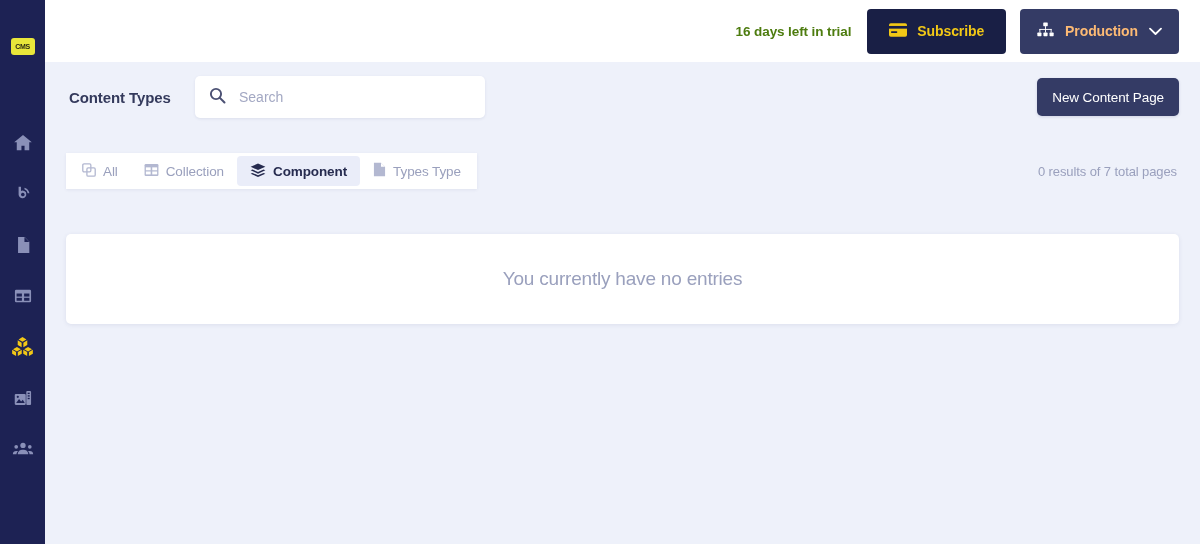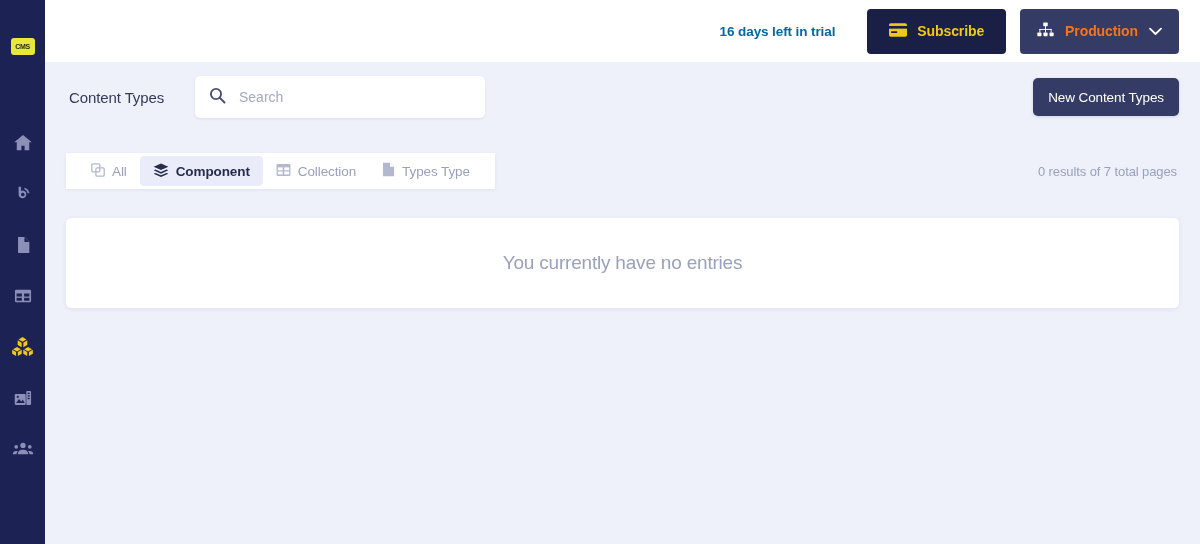--- a/index.html
+++ b/index.html
@@ -41,47 +41,47 @@
 
   
   .main { flex: 1; height: 544px; display: flex; flex-direction: column; background: #eef1fa; }
 
   .topbar {
     height: 62px; background: #ffffff;
     display: flex; align-items: center; justify-content: flex-end;
     padding-right: 21px; gap: 14px;
   }
   .trial-text {
-    font-size: 13.5px; font-weight: bold; color: #0369a1;
-    letter-spacing: -0.1px; margin-right: 18px;
+    font-size: 13.5px; font-weight: bold; color: #4d7c0f;
+    letter-spacing: -0.1px; margin-right: 2px;
   }
   .btn-subscribe {
     height: 45px; background: #191f45; border-radius: 4px;
     display: flex; align-items: center; gap: 10px;
     padding: 0 22px; cursor: pointer; border: none;
   }
   .btn-subscribe .label {
     font-size: 14px; font-weight: bold; color: #f2c816; letter-spacing: -0.1px; text-align: center;
   }
   .btn-env {
     height: 45px; background: #343b65; border-radius: 4px;
     display: flex; align-items: center; gap: 11px;
     padding: 0 17px; cursor: pointer; border: none;
   }
   .btn-env .label {
-    font-size: 14px; font-weight: bold; color: #f97316; letter-spacing: -0.1px;
+    font-size: 14px; font-weight: bold; color: #fdba74; letter-spacing: -0.1px;
   }
 
   .content { flex: 1; padding: 0 21px; }
 
   .head-row {
     height: 70px; display: flex; align-items: center; gap: 0;
   }
   .page-title {
-    font-size: 15px; font-weight: normal; color: #343a5c;
+    font-size: 15px; font-weight: bold; color: #343a5c;
     letter-spacing: -0.1px; width: 129px; padding-left: 3px;
   }
   .search-box {
     width: 290px; height: 42px; background: #ffffff;
     border-radius: 5px; display: flex; align-items: center;
     padding: 0 14px; gap: 13px;
     box-shadow: 0 1px 3px rgba(60,70,120,0.10);
   }
   .search-box input {
     border: none; outline: none; background: transparent;
@@ -94,37 +94,37 @@
     height: 38px; background: #343b65; border-radius: 5px;
     display: flex; align-items: center; padding: 0 15px;
     font-size: 13.5px; color: #ffffff; cursor: pointer; border: none;
     letter-spacing: -0.1px;
     box-shadow: 0 1px 3px rgba(60,70,120,0.18);
   }
 
   .filter-row { display: flex; align-items: center; height: 50px; margin-top: 14px; }
   .tabs {
     height: 36px; background: #ffffff; border-radius: 0;
-    display: flex; align-items: center; padding: 12px;
+    display: flex; align-items: center; padding: 3px;
     box-shadow: 0 1px 3px rgba(60,70,120,0.08);
   }
   .tab {
     height: 30px; display: flex; align-items: center; gap: 7px;
     padding: 0 13px; border-radius: 4px; cursor: pointer;
     font-size: 13.5px; color: #9aa0bd; letter-spacing: -0.1px;
   }
   .tab.active {
     background: #eaedf9; color: #262b4f; font-weight: bold;
   }
   .tab.active svg { fill: #262b4f; }
   .tab svg { fill: #b3b8d1; }
   .results-text { font-size: 13px; color: #9aa0bd; padding-right: 2px; letter-spacing: -0.1px; }
 
   .empty-card {
-    margin-top: 22px;
+    margin-top: 38px;
     height: 90px; background: #ffffff; border-radius: 5px;
     display: flex; align-items: center; justify-content: center;
     box-shadow: 0 1px 4px rgba(60,70,120,0.10);
   }
   .empty-text { font-size: 19px; color: #9aa0bd; letter-spacing: -0.2px; }
 </style>
 </head>
 <body>
 
 <div class="app">
@@ -260,60 +260,60 @@
             <svg width="17" height="17" viewBox="0 0 18 18">
               <circle cx="7.4" cy="7.4" r="5.4" stroke="#4b5073" stroke-width="2" fill="none"></circle>
               <path d="M11.5 11.5 16.4 16.4" stroke="#4b5073" stroke-width="2.2" stroke-linecap="round"></path>
             </svg>
           </span>
           <input type="text" placeholder="Search" style="">
         </div>
 
         <div class="spacer"></div>
 
-        <button class="btn-new">New Content Types</button>
+        <button class="btn-new">New Content Page</button>
       </div>
 
       <div class="filter-row">
         <div class="tabs">
 
           <div class="tab">
             <span>
               <svg width="14" height="14" viewBox="0 0 16 16">
                 <rect x="0.9" y="0.9" width="9.2" height="9.2" rx="1.4" fill="none" stroke="#b3b8d1" stroke-width="1.5"></rect>
                 <rect x="5.6" y="5.6" width="9.5" height="9.5" rx="1.4" fill="none" stroke="#b3b8d1" stroke-width="1.5"></rect>
               </svg>
             </span>
             <span>All</span>
-          </div>
-
-          <div class="tab active">
-            <span>
-              <svg width="16" height="14" viewBox="0 0 17 15">
-                <path d="M8.5 0.6 16.4 4.1 8.5 7.6 0.6 4.1z" fill="#262b4f"></path>
-                <path d="M2.6 7 8.5 9.6 14.4 7l2 0.9-7.9 3.5L0.6 7.9z" fill="#262b4f"></path>
-                <path d="M2.6 10.6 8.5 13.2l5.9-2.6 2 0.9-7.9 3.5L0.6 11.5z" fill="#262b4f"></path>
-              </svg>
-            </span>
-            <span>Component</span>
           </div>
 
           <div class="tab">
             <span>
               <svg width="15" height="14" viewBox="0 0 16 14">
                 <rect x="0.6" y="0.6" width="14.8" height="12.8" rx="1.3" fill="#b3b8d1"></rect>
                 <rect x="2" y="4.2" width="5.1" height="3.1" fill="#ffffff"></rect>
                 <rect x="8.8" y="4.2" width="5.2" height="3.1" fill="#ffffff"></rect>
                 <rect x="2" y="8.6" width="5.1" height="3.1" fill="#ffffff"></rect>
                 <rect x="8.8" y="8.6" width="5.2" height="3.1" fill="#ffffff"></rect>
               </svg>
             </span>
             <span>Collection</span>
           </div>
 
+          <div class="tab active">
+            <span>
+              <svg width="16" height="14" viewBox="0 0 17 15">
+                <path d="M8.5 0.6 16.4 4.1 8.5 7.6 0.6 4.1z" fill="#262b4f"></path>
+                <path d="M2.6 7 8.5 9.6 14.4 7l2 0.9-7.9 3.5L0.6 7.9z" fill="#262b4f"></path>
+                <path d="M2.6 10.6 8.5 13.2l5.9-2.6 2 0.9-7.9 3.5L0.6 11.5z" fill="#262b4f"></path>
+              </svg>
+            </span>
+            <span>Component</span>
+          </div>
+
           <div class="tab">
             <span>
               <svg width="13" height="15" viewBox="0 0 14 16">
                 <path d="M1 0.7h7.6L13 5.1v10.2H1z" fill="#b3b8d1"></path>
                 <path d="M8.6 0.7v4.4H13z" fill="#ffffff"></path>
               </svg>
             </span>
             <span>Types Type</span>
           </div>
 

